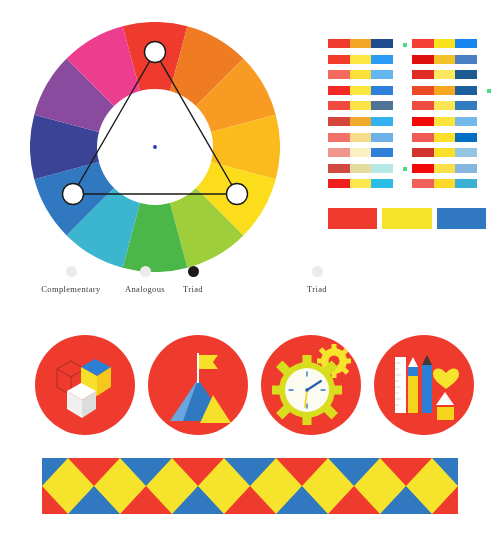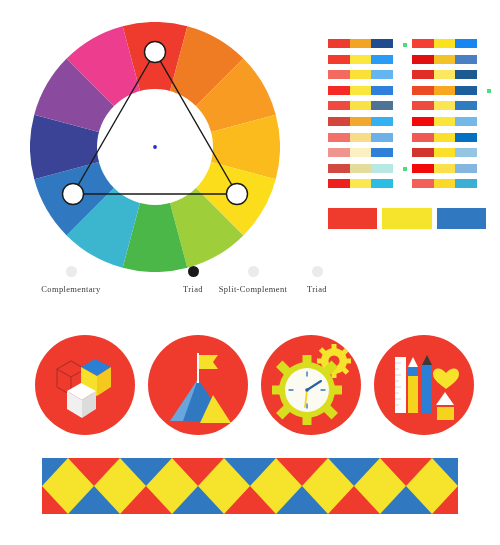--- a/index.html
+++ b/index.html
@@ -187,27 +187,27 @@
         </g>
       <circle id="wheel-center-dot" cx="125" cy="125" r="1.9" fill="#2233cc"></circle>
     </svg>
   </div>
 
   <div class="scheme-row" id="scheme-row">
       <div class="scheme-item" style="left: 0px; width: 90px;">
         <div class="scheme-dot"></div>
         <div class="scheme-label">Complementary</div>
       </div>
+      <div class="scheme-item" style="left: 88px; width: 62px;">
+        <div class="scheme-dot"></div>
+        <div class="scheme-label">Analogous</div>
+      </div>
       <div class="scheme-item" style="left: 148px; width: 38px;">
         <div class="scheme-dot active"></div>
         <div class="scheme-label">Triad</div>
-      </div>
-      <div class="scheme-item" style="left: 183px; width: 88px;">
-        <div class="scheme-dot"></div>
-        <div class="scheme-label">Split-Complement</div>
       </div>
       <div class="scheme-item" style="left: 268px; width: 46px;">
         <div class="scheme-dot"></div>
         <div class="scheme-label">Triad</div>
       </div>
     </div>
 
   <div class="palette-panel" id="palette-panel">
       <div class="pal-col c0">
         <div class="pal-row">

